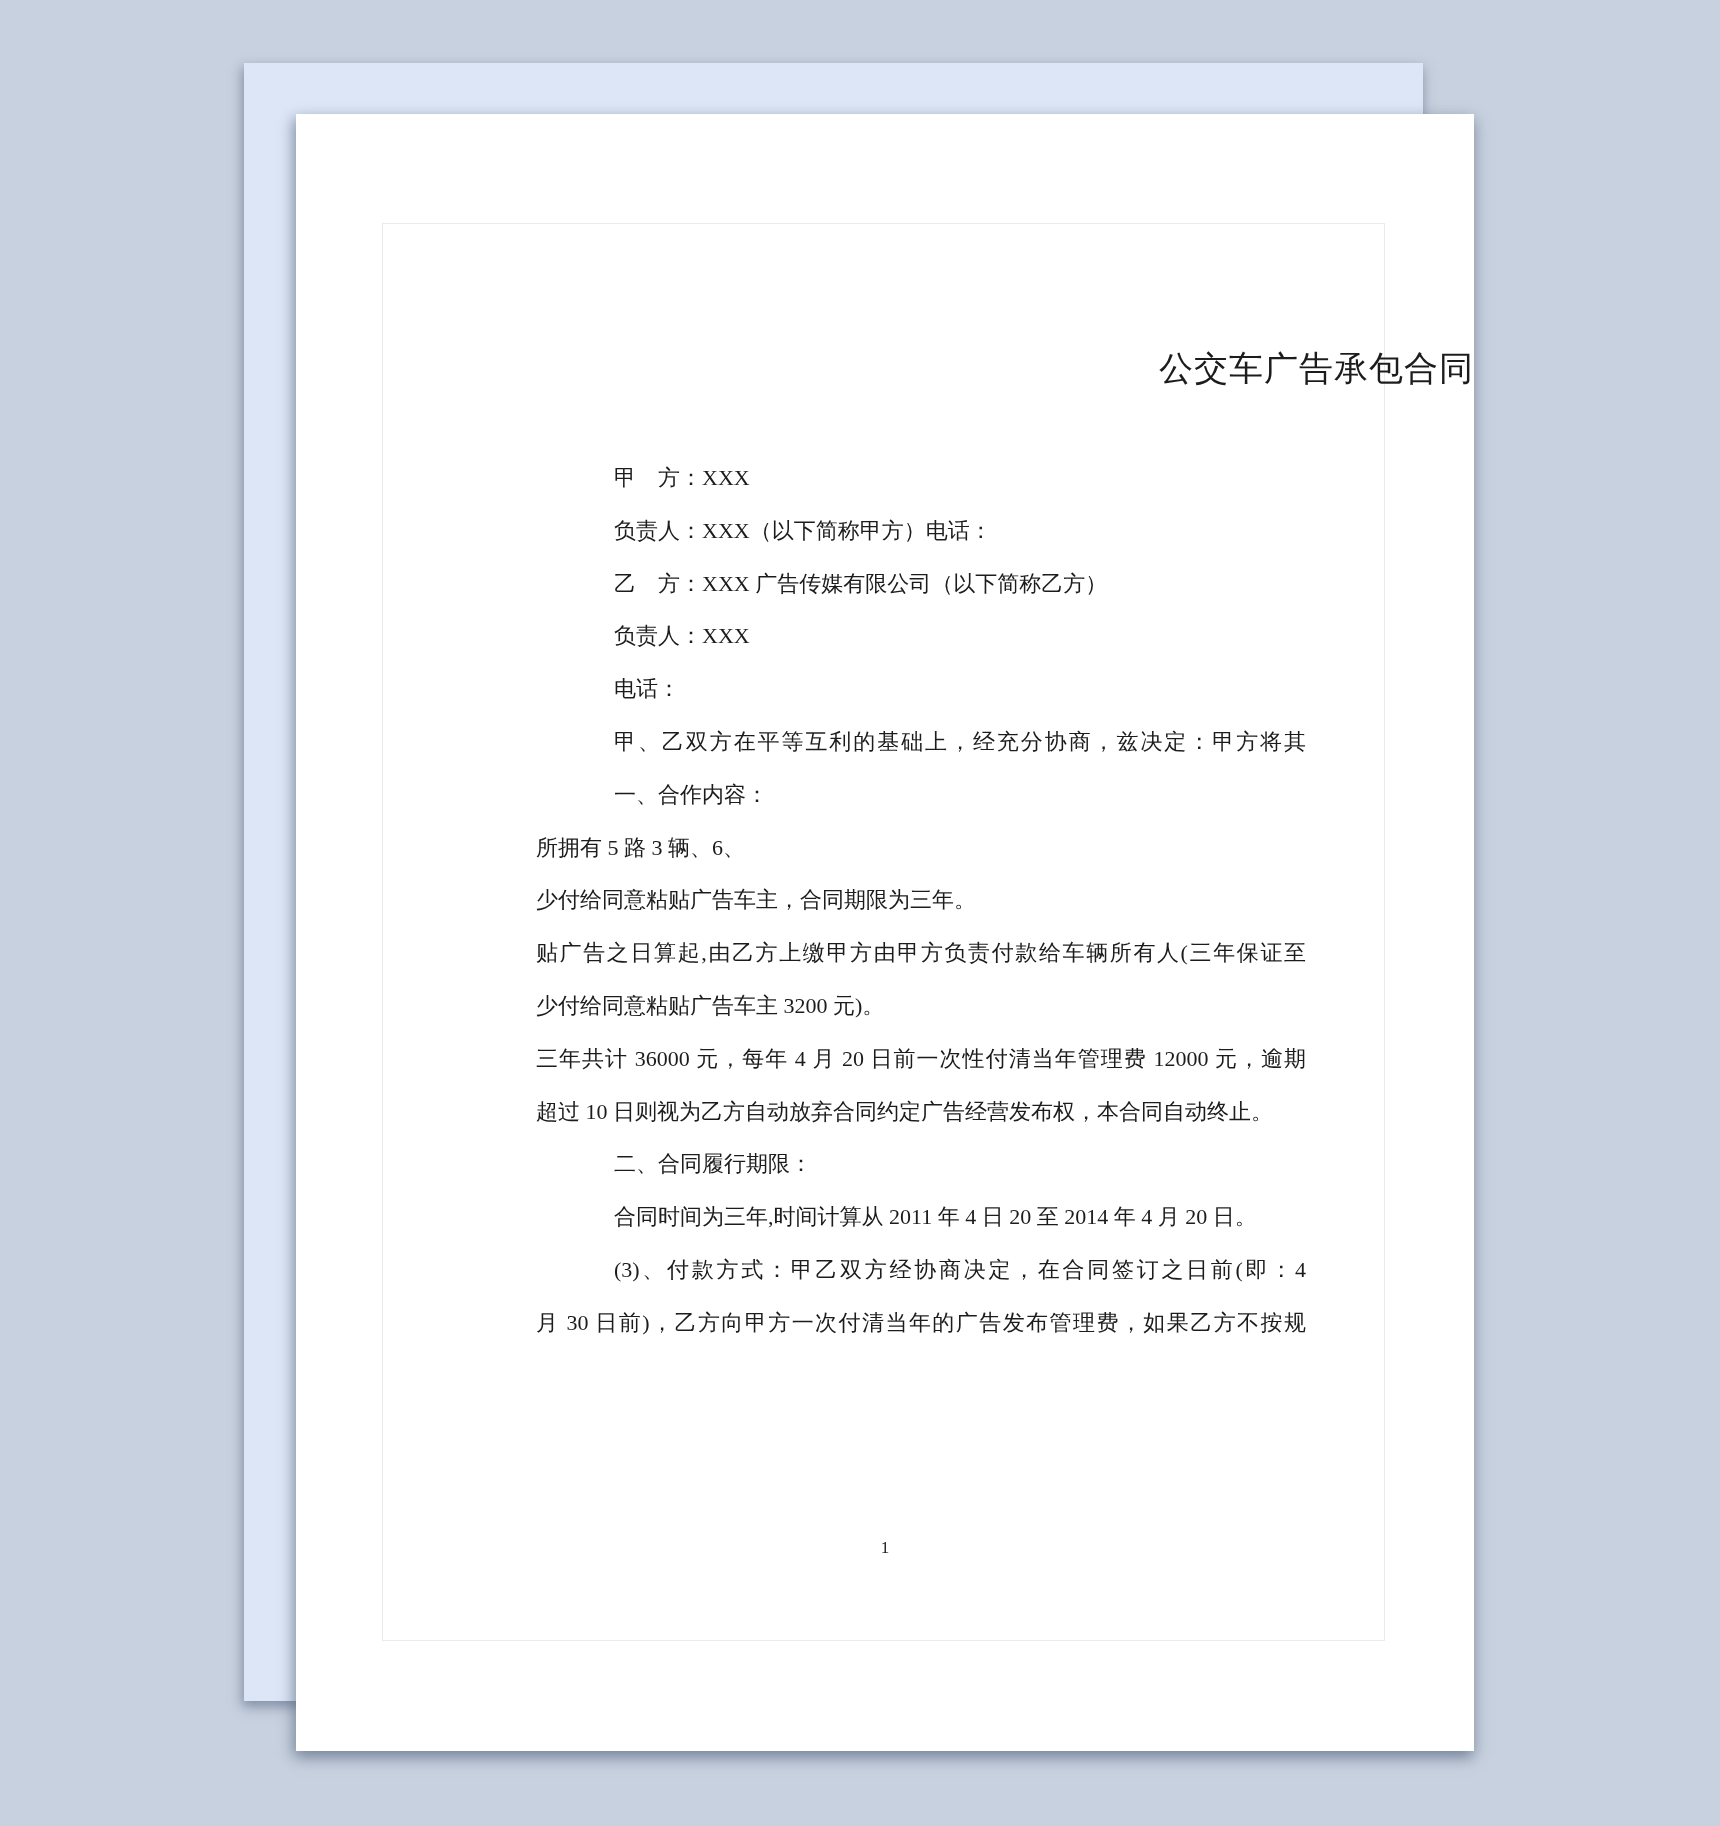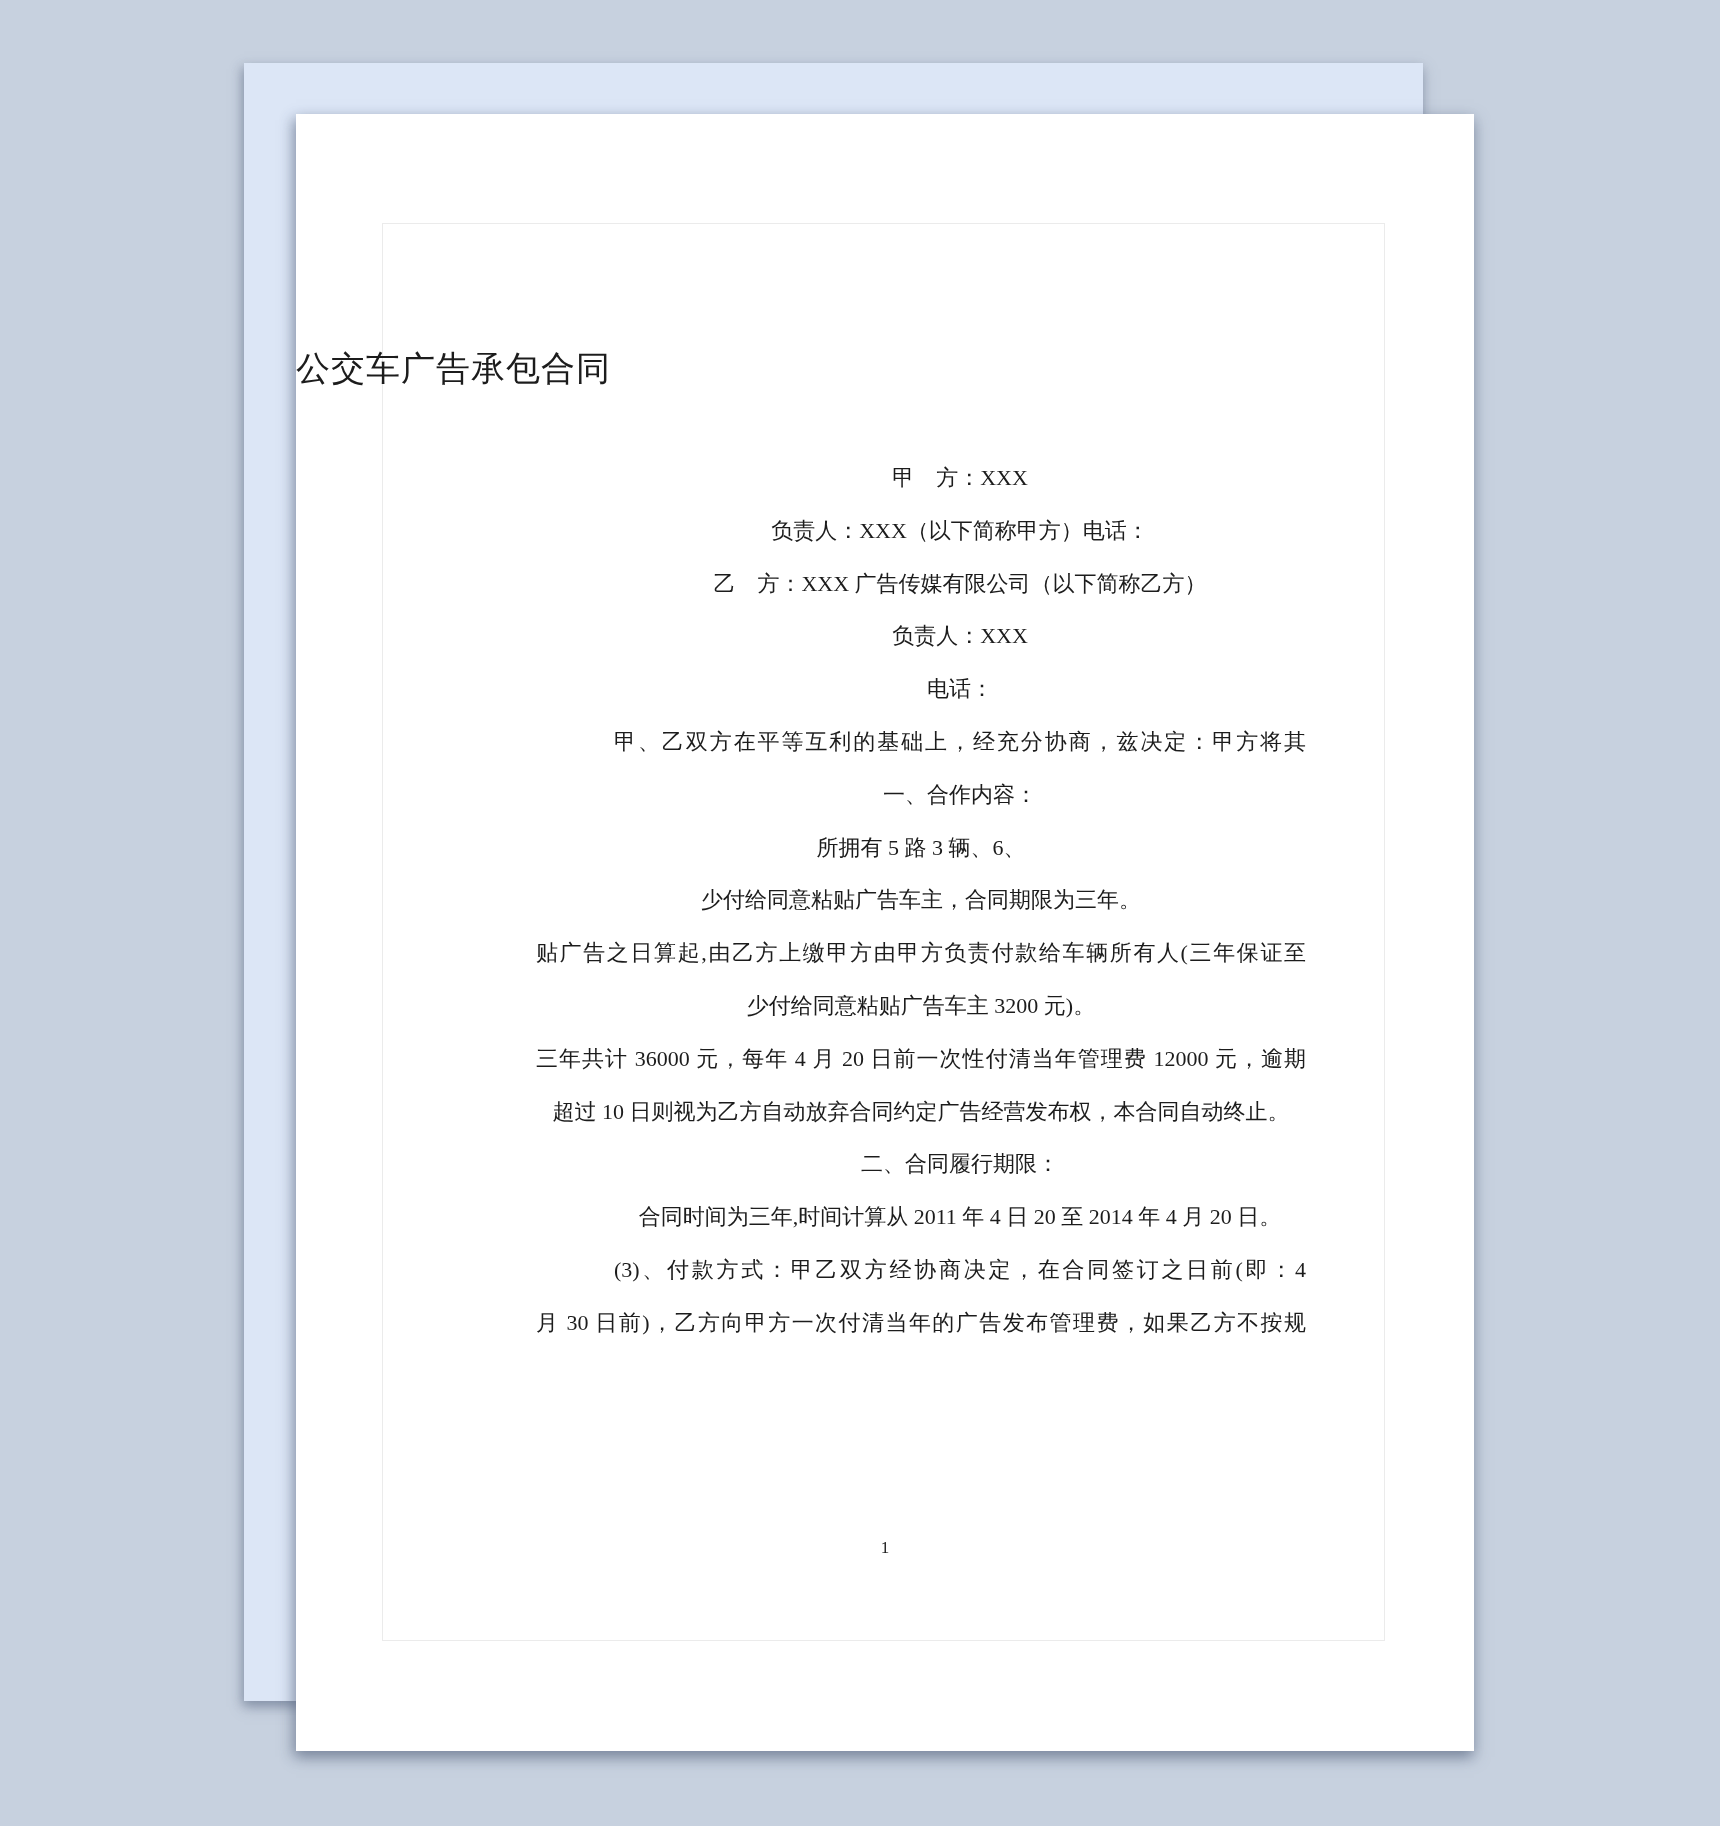--- a/index.html
+++ b/index.html
@@ -32,40 +32,39 @@
   }
   .content-frame{
     position:absolute;left:86px;top:109px;
     width:1001px;height:1416px;
     border:1px solid var(--frame-border);
     pointer-events:none;
   }
   .doc-title{
     position:absolute;top:232px;left:0;right:0;
     margin:0;
-    text-align:left;
+    text-align:right;
     font-size:34px;
     font-weight:400;
     letter-spacing:1px;
     color:var(--text);
   }
   .doc-body{
     position:absolute;top:338px;left:240px;
     width:770px;
     color:var(--text);
   }
   .line{
     box-sizing:border-box;
     width:770px;
     height:52.8px;
     line-height:52.8px;
     font-size:22px;
     white-space:nowrap;
     overflow:visible;
-    text-align:center;
   }
   .line.indent{padding-left:78px;}
   .line.full{
     white-space:normal;
     text-align:justify;
     text-align-last:justify;
     -moz-text-align-last:justify;
   }
   .page-number{
     position:absolute;top:1424px;left:0;right:0;

